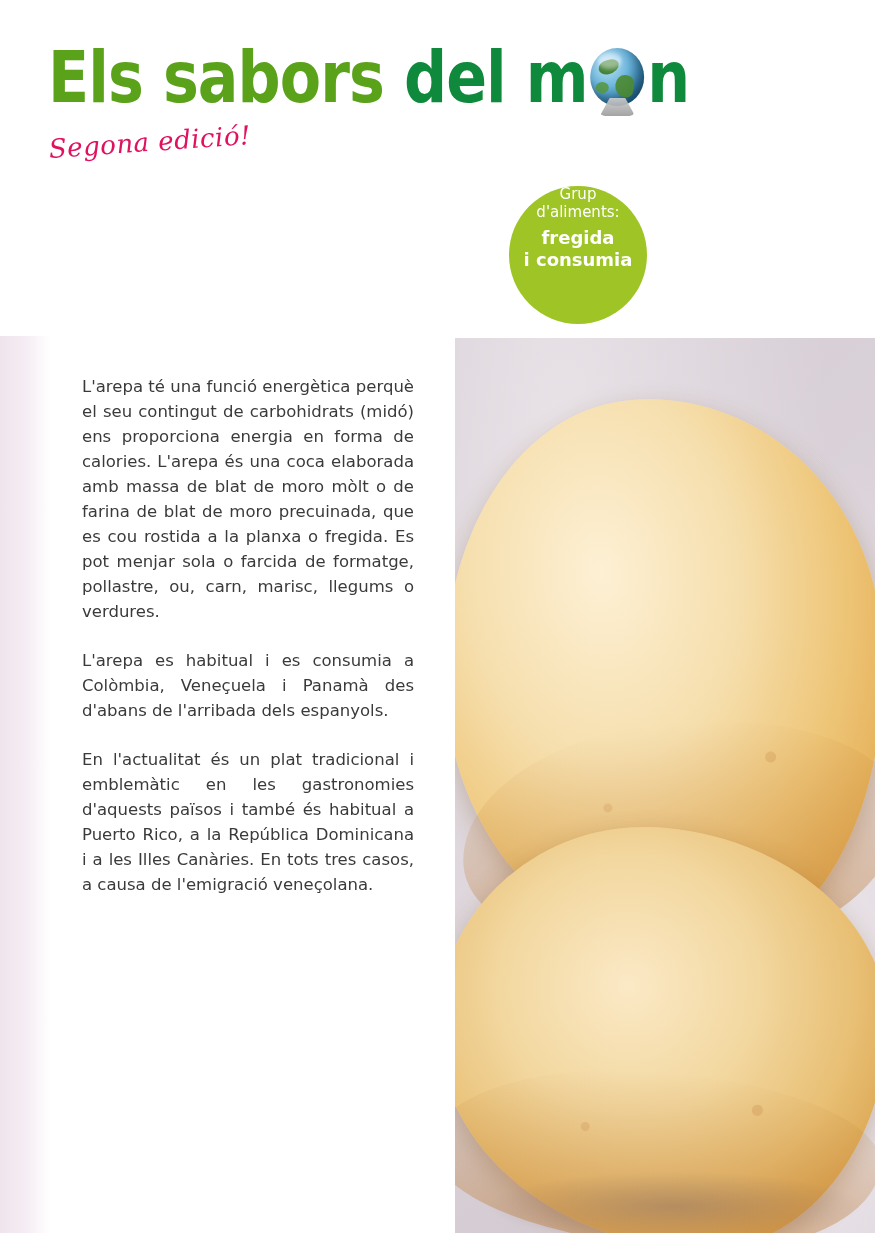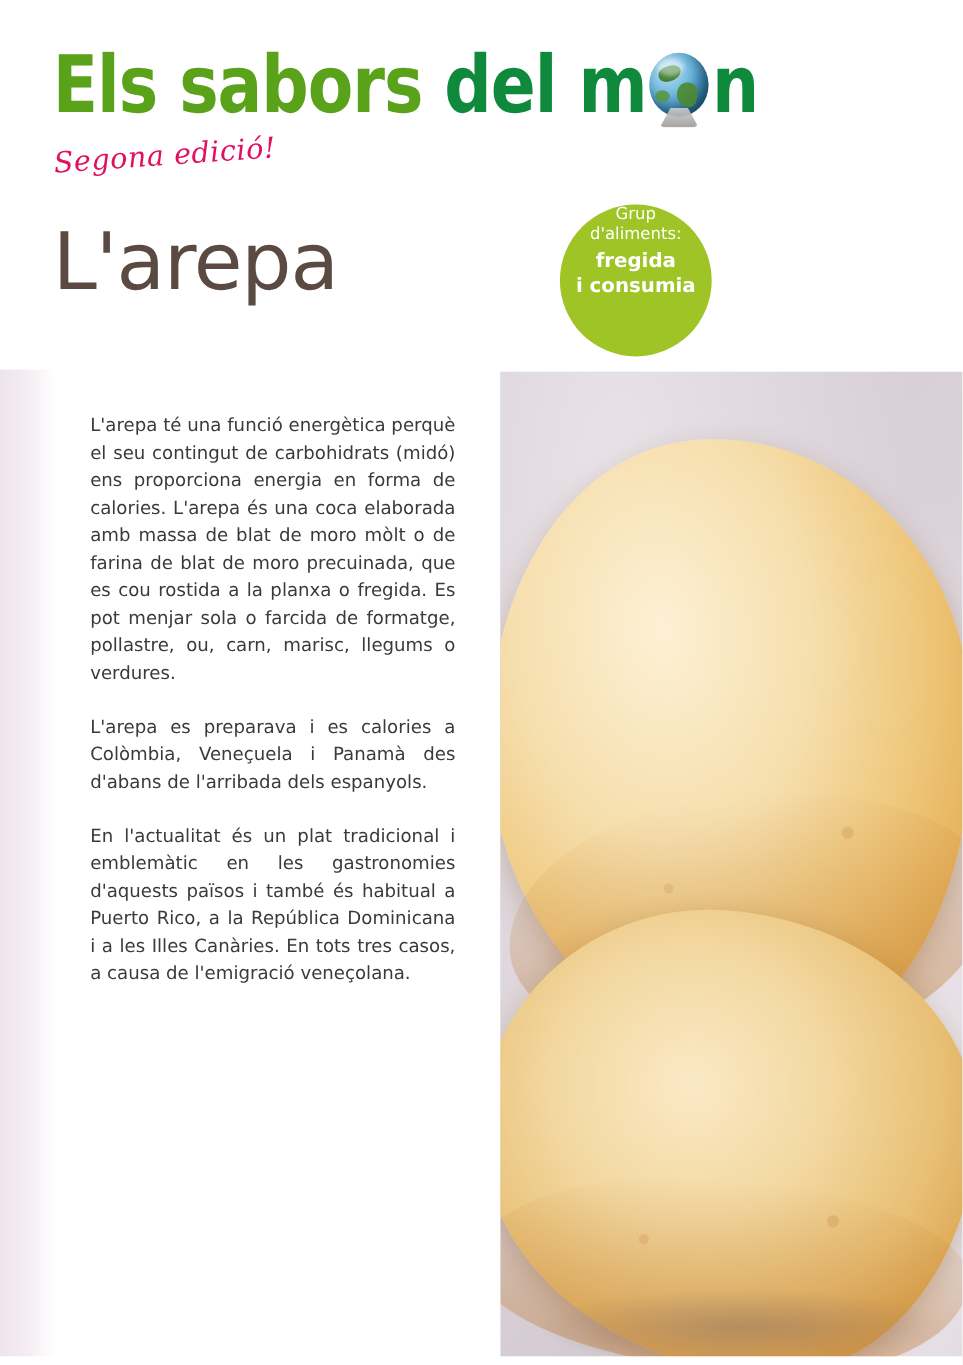--- a/index.html
+++ b/index.html
@@ -299,38 +299,37 @@
       <span class="w3">del m</span><span class="globe"><span class="ball">
             <span class="land1"></span>
             <span class="land2"></span>
             <span class="land3"></span>
             <span class="gloss"></span>
           </span><span class="stand"></span></span><span class="w4">n</span>
     </div>
 
     <div class="masthead-sub">Segona edició!</div>
 
-    <div class="article-title">L'arepa</div>
 
     <div class="badge">
       <div class="b-line">Grup</div>
       <div class="b-line">d'aliments:</div>
       <div class="b-strong">fregida</div>
       <div class="b-strong2">i consumia</div>
     </div>
 
   </div>
 
   <div class="content">
 
     <div class="left-gradient"></div>
 
     <div class="text-col">
       <p>L'arepa té una funció energètica perquè el seu contingut de carbohidrats (midó) ens proporciona energia en forma de calories. L'arepa és una coca elaborada amb massa de blat de moro mòlt o de farina de blat de moro precuinada, que es cou rostida a la planxa o fregida. Es pot menjar sola o farcida de formatge, pollastre, ou, carn, marisc, llegums o verdures.</p>
-      <p>L'arepa es preparava i es calories a Colòmbia, Veneçuela i Panamà des d'abans de l'arribada dels espanyols.</p>
+      <p>L'arepa es habitual i es consumia a Colòmbia, Veneçuela i Panamà des d'abans de l'arribada dels espanyols.</p>
       <p>En l'actualitat és un plat tradicional i emblemàtic en les gastronomies d'aquests països i també és habitual a Puerto Rico, a la República Dominicana i a les Illes Canàries. En tots tres casos, a causa de l'emigració veneçolana.</p>
     </div>
 
     <div class="photo">
       <div class="bg-soft"></div>
       <div class="arepa arepa-top">
         <div class="arepa-texture"></div>
         <div class="arepa-edge"></div>
       </div>
       <div class="arepa arepa-bottom">

